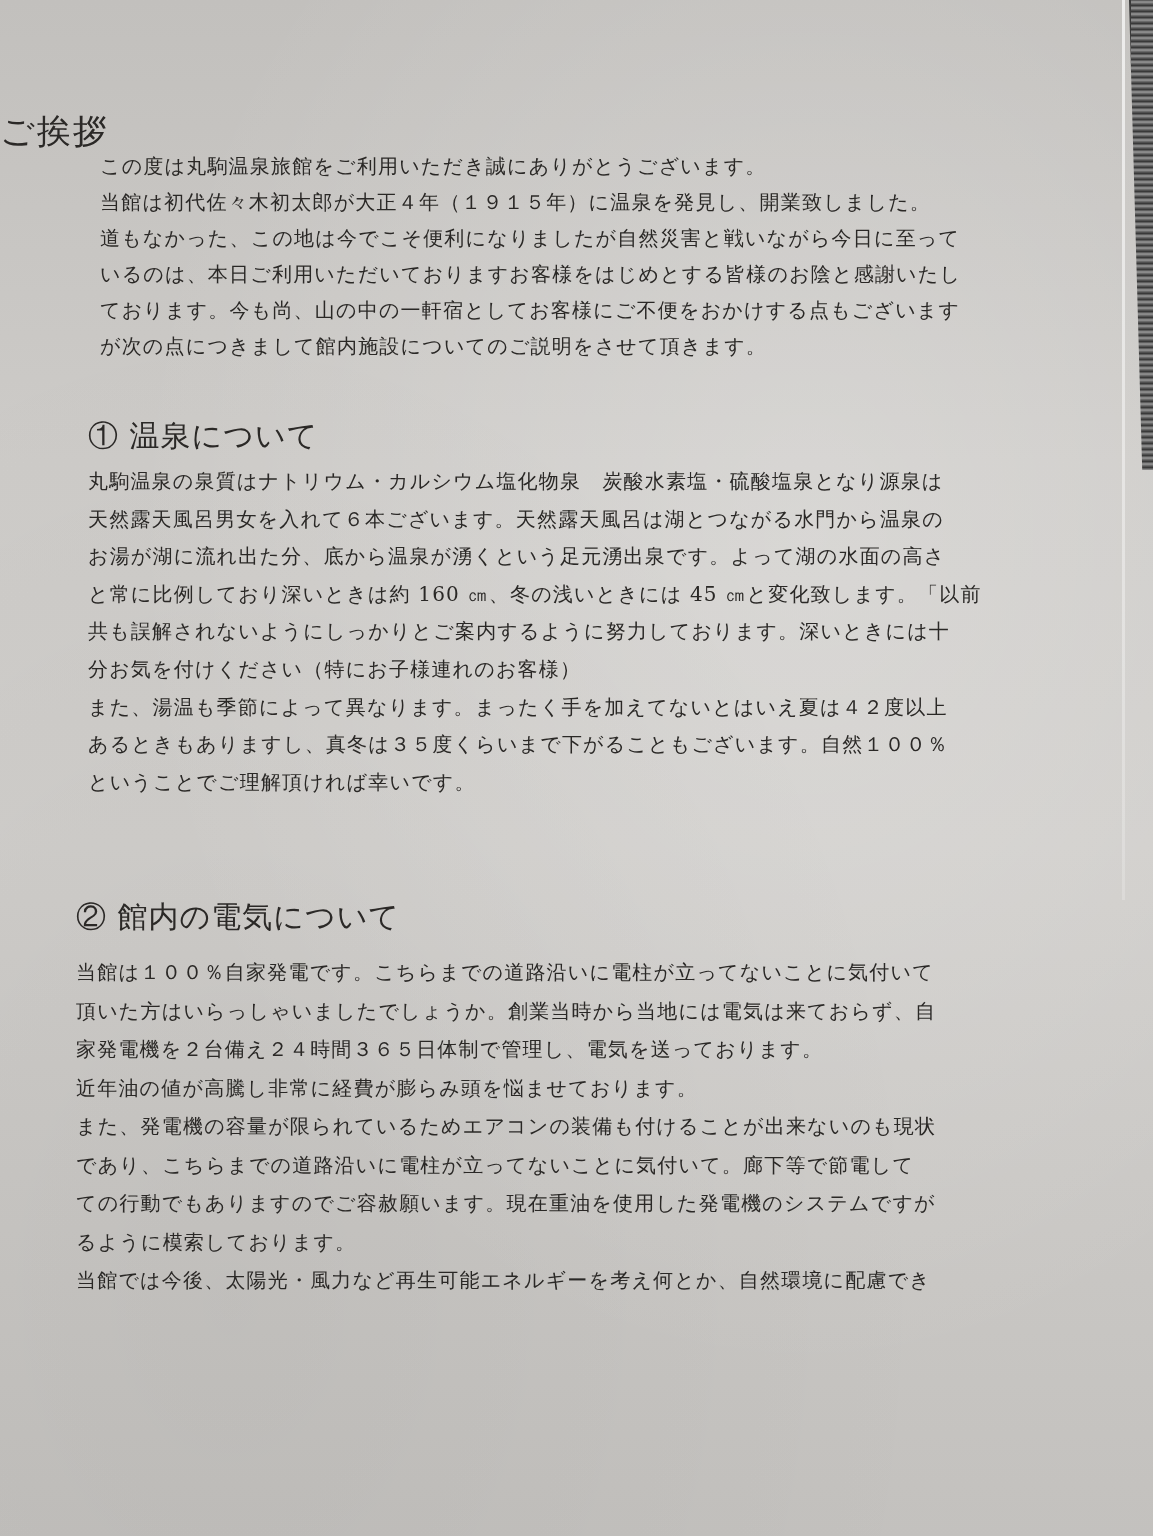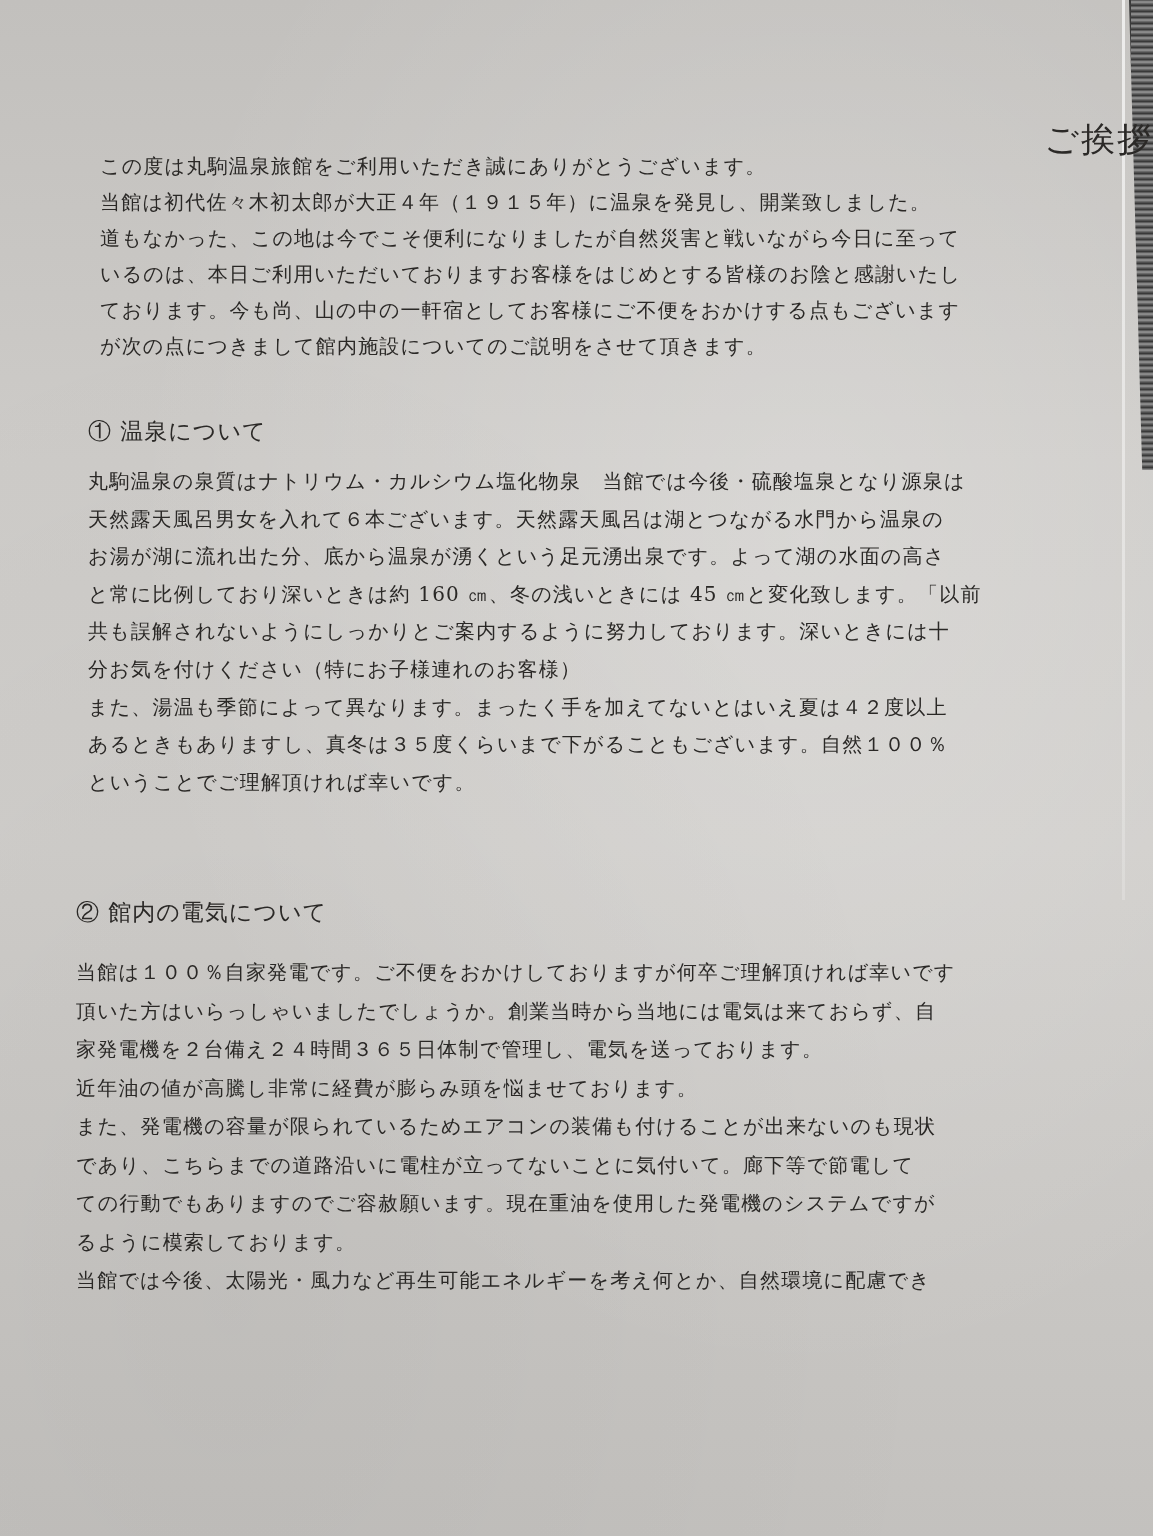--- a/index.html
+++ b/index.html
@@ -41,22 +41,22 @@
       top: 0;
       right: 28px;
       width: 3px;
       height: 900px;
       background: linear-gradient(180deg, rgba(255,255,255,0.7), rgba(255,255,255,0.2));
     }
     .title {
       position: absolute;
       left: 0;
       width: 1153px;
-      top: 94px;
-      text-align: right;
+      top: 86px;
+      text-align: left;
       font-size: 34px;
       letter-spacing: 2px;
       font-weight: normal;
       color: #2b2927;
     }
     .text-block {
       position: absolute;
       font-size: 20px;
       line-height: 36px;
       letter-spacing: 1.2px;
@@ -66,21 +66,21 @@
     .text-block .line {
       display: block;
       height: 36px;
     }
     .greeting {
       left: 100px;
       top: 148px;
     }
     .section-heading {
       position: absolute;
-      font-size: 23px;
+      font-size: 30px;
       letter-spacing: 1px;
       white-space: nowrap;
       color: #2b2927;
     }
     .onsen-heading { left: 88px; top: 416px; }
     .onsen-body { left: 88px; top: 463px; }
     .onsen-body .line { height: 37.6px; line-height: 37.6px; }
     .elec-heading { left: 76px; top: 897px; }
     .elec-body { left: 76px; top: 953px; line-height: 38.5px; }
     .elec-body .line { height: 38.5px; line-height: 38.5px; }
@@ -99,35 +99,35 @@
     <span class="line">当館は初代佐々木初太郎が大正４年（１９１５年）に温泉を発見し、開業致しました。</span>
     <span class="line">道もなかった、この地は今でこそ便利になりましたが自然災害と戦いながら今日に至って</span>
     <span class="line">いるのは、本日ご利用いただいておりますお客様をはじめとする皆様のお陰と感謝いたし</span>
     <span class="line">ております。今も尚、山の中の一軒宿としてお客様にご不便をおかけする点もございます</span>
     <span class="line">が次の点につきまして館内施設についてのご説明をさせて頂きます。</span>
   </div>
 
   <div class="section-heading onsen-heading">① 温泉について</div>
 
   <div class="text-block onsen-body">
-    <span class="line">丸駒温泉の泉質はナトリウム・カルシウム塩化物泉　当館では今後・硫酸塩泉となり源泉は</span>
+    <span class="line">丸駒温泉の泉質はナトリウム・カルシウム塩化物泉　炭酸水素塩・硫酸塩泉となり源泉は</span>
     <span class="line">天然露天風呂男女を入れて６本ございます。天然露天風呂は湖とつながる水門から温泉の</span>
     <span class="line">お湯が湖に流れ出た分、底から温泉が湧くという足元湧出泉です。よって湖の水面の高さ</span>
     <span class="line">と常に比例しており深いときは約 160 ㎝、冬の浅いときには 45 ㎝と変化致します。「以前</span>
     <span class="line">共も誤解されないようにしっかりとご案内するように努力しております。深いときには十</span>
     <span class="line">分お気を付けください（特にお子様連れのお客様）</span>
     <span class="line">また、湯温も季節によって異なります。まったく手を加えてないとはいえ夏は４２度以上</span>
     <span class="line">あるときもありますし、真冬は３５度くらいまで下がることもございます。自然１００％</span>
     <span class="line">ということでご理解頂ければ幸いです。</span>
   </div>
 
   <div class="section-heading elec-heading">② 館内の電気について</div>
 
   <div class="text-block elec-body">
-    <span class="line">当館は１００％自家発電です。ご不便をおかけしておりますが何卒ご理解頂ければ幸いです</span>
+    <span class="line">当館は１００％自家発電です。こちらまでの道路沿いに電柱が立ってないことに気付いて</span>
     <span class="line">頂いた方はいらっしゃいましたでしょうか。創業当時から当地には電気は来ておらず、自</span>
     <span class="line">家発電機を２台備え２４時間３６５日体制で管理し、電気を送っております。</span>
     <span class="line">近年油の値が高騰し非常に経費が膨らみ頭を悩ませております。</span>
     <span class="line">また、発電機の容量が限られているためエアコンの装備も付けることが出来ないのも現状</span>
     <span class="line">であり、こちらまでの道路沿いに電柱が立ってないことに気付いて。廊下等で節電して</span>
     <span class="line">ての行動でもありますのでご容赦願います。現在重油を使用した発電機のシステムですが</span>
     <span class="line">るように模索しております。</span>
     <span class="line">当館では今後、太陽光・風力など再生可能エネルギーを考え何とか、自然環境に配慮でき</span>
   </div>
 </div>

